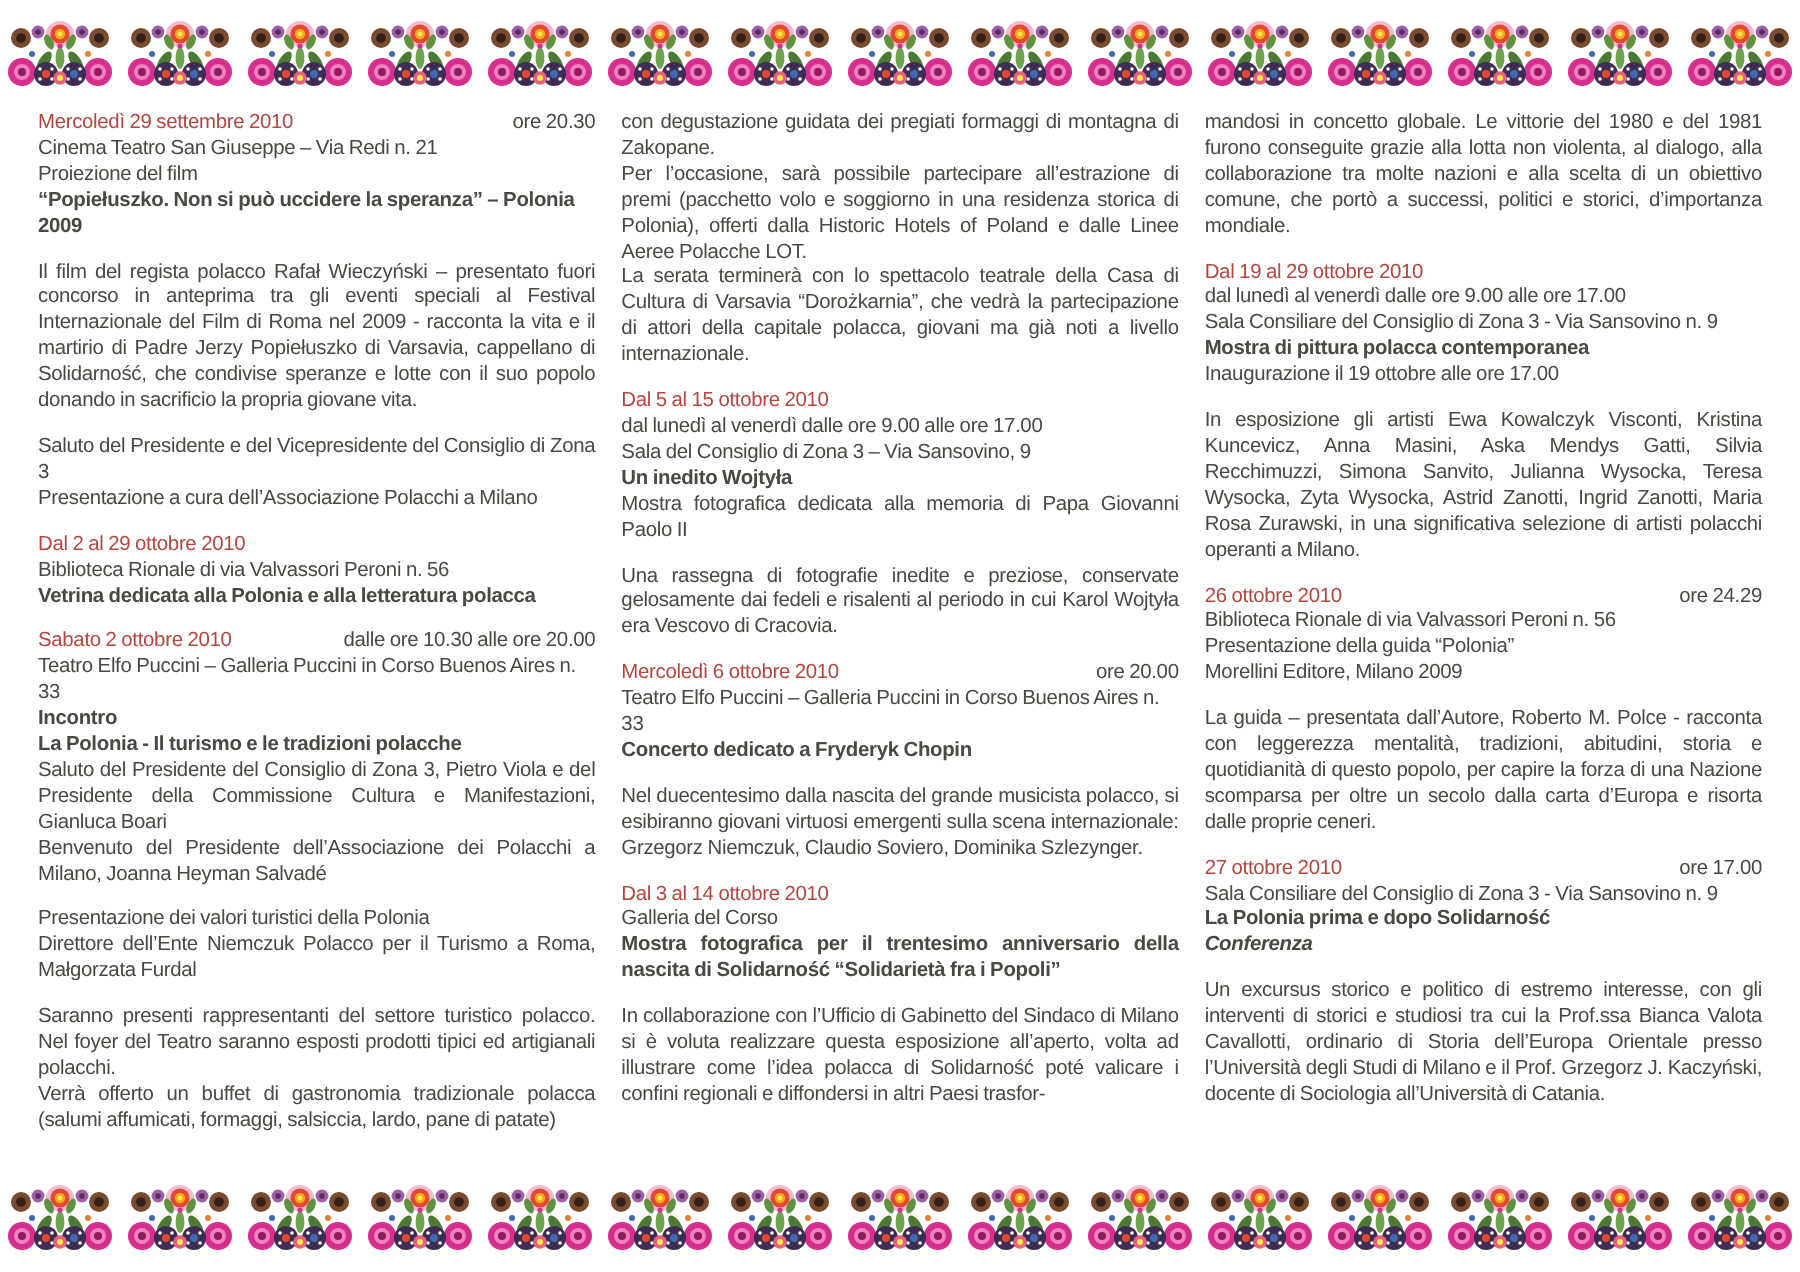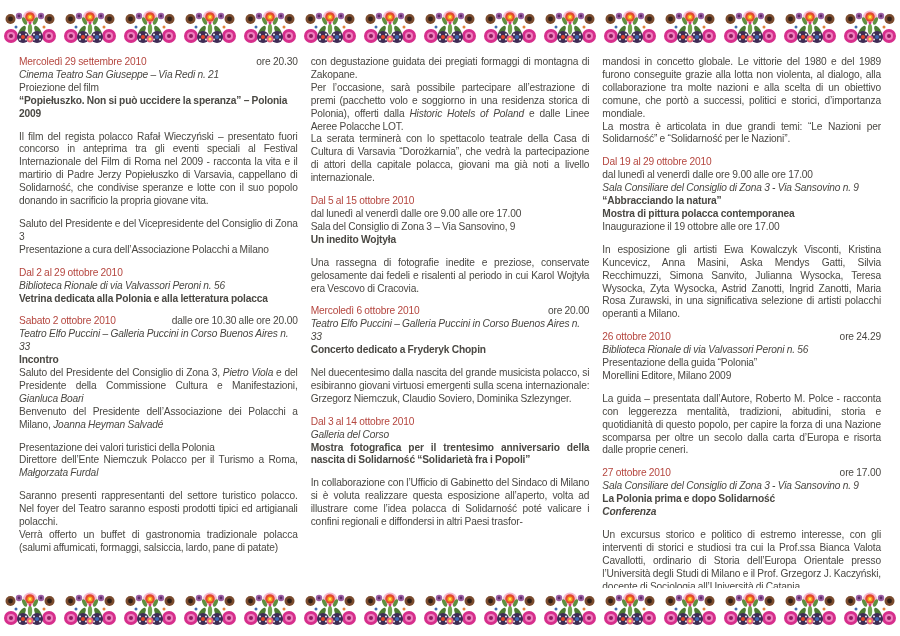--- a/index.html
+++ b/index.html
@@ -40,21 +40,21 @@
     letter-spacing:-0.15px;
     word-spacing:-0.3px;
   }
   .col p { margin:0; }
   .gap { margin-top:10px !important; }
   .just { text-align:justify; }
   .date-row { display:flex; justify-content:space-between; align-items:baseline;gap:10px; }
   .date { color:var(--accent, #b5463f); }
   .time { color:var(--text, #4a4843); white-space:nowrap; }
   .b  { font-weight:bold; }
-  .i  { font-style:italic; }
+  .i  { }
   .bi { font-weight:bold; font-style:italic; }
 </style>
 </head>
 <body>
 
 <div class="page" style="--accent: #b5463f; --text: #4a4843;">
   <div class="border-row border-top">
       <svg class="motif" viewBox="0 0 52 36" xmlns="http://www.w3.org/2000/svg" aria-hidden="true">
 
     <ellipse cx="26" cy="8" rx="7" ry="6.5" fill="#f5b8cf"></ellipse>
@@ -808,61 +808,61 @@
           <span class="date">Dal 2 al 29 ottobre 2010</span>
         </div>
         <p class=""><span class="i">Biblioteca Rionale di via Valvassori Peroni n. 56</span></p>
         <p class=""><span class="b">Vetrina dedicata alla Polonia e alla letteratura polacca</span></p>
         <div class="date-row gap">
           <span class="date">Sabato 2 ottobre 2010</span>
           <span class="time">dalle ore 10.30 alle ore 20.00</span>
         </div>
         <p class=""><span class="i">Teatro Elfo Puccini – Galleria Puccini in Corso Buenos Aires n. 33</span></p>
         <p class=""><span class="b">Incontro</span></p>
+        <p class=""><span class="b">La Polonia - Il turismo e le tradizioni polacche</span></p>
         <p class="just"><span>Saluto del Presidente del Consiglio di Zona 3, </span><span class="i">Pietro Viola</span><span> e del Presidente della Commissione Cultura e Manifestazioni, </span><span class="i">Gianluca Boari</span></p>
         <p class="just"><span>Benvenuto del Presidente dell’Associazione dei Polacchi a Milano, </span><span class="i">Joanna Heyman Salvadé</span></p>
         <p class="gap "><span>Presentazione dei valori turistici della Polonia</span></p>
         <p class="just"><span>Direttore dell’Ente Niemczuk Polacco per il Turismo a Roma, </span><span class="i">Małgorzata Furdal</span></p>
         <p class="gap just"><span>Saranno presenti rappresentanti del settore turistico polacco. Nel foyer del Teatro saranno esposti prodotti tipici ed artigianali polacchi.</span></p>
         <p class="just"><span>Verrà offerto un buffet di gastronomia tradizionale polacca (salumi affumicati, formaggi, salsiccia, lardo, pane di patate)</span></p>
       </div>
     <div class="col">
         <p class="just"><span>con degustazione guidata dei pregiati formaggi di montagna di Zakopane.</span></p>
         <p class="just"><span>Per l’occasione, sarà possibile partecipare all’estrazione di premi (pacchetto volo e soggiorno in una residenza storica di Polonia), offerti dalla </span><span class="i">Historic Hotels of Poland</span><span> e dalle Linee Aeree Polacche LOT.</span></p>
         <p class="just"><span>La serata terminerà con lo spettacolo teatrale della Casa di Cultura di Varsavia “Dorożkarnia”, che vedrà la partecipazione di attori della capitale polacca, giovani ma già noti a livello internazionale.</span></p>
         <div class="date-row gap">
           <span class="date">Dal 5 al 15 ottobre 2010</span>
         </div>
         <p class=""><span>dal lunedì al venerdì dalle ore 9.00 alle ore 17.00</span></p>
         <p class=""><span>Sala del Consiglio di Zona 3 – Via Sansovino, 9</span></p>
         <p class=""><span class="b">Un inedito Wojtyła</span></p>
+        <p class="just"><span class="i">Mostra fotografica dedicata alla memoria di Papa Giovanni Paolo II</span></p>
         <p class="gap just"><span>Una rassegna di fotografie inedite e preziose, conservate gelosamente dai fedeli e risalenti al periodo in cui Karol Wojtyła era Vescovo di Cracovia.</span></p>
         <div class="date-row gap">
           <span class="date">Mercoledì 6 ottobre 2010</span>
           <span class="time">ore 20.00</span>
         </div>
         <p class=""><span class="i">Teatro Elfo Puccini – Galleria Puccini in Corso Buenos Aires n. 33</span></p>
         <p class=""><span class="b">Concerto dedicato a Fryderyk Chopin</span></p>
         <p class="gap just"><span>Nel duecentesimo dalla nascita del grande musicista polacco, si esibiranno giovani virtuosi emergenti sulla scena internazionale: Grzegorz Niemczuk, Claudio Soviero, Dominika Szlezynger.</span></p>
         <div class="date-row gap">
           <span class="date">Dal 3 al 14 ottobre 2010</span>
         </div>
         <p class=""><span class="i">Galleria del Corso</span></p>
         <p class="just"><span class="b">Mostra fotografica per il trentesimo anniversario della nascita di Solidarność “Solidarietà fra i Popoli”</span></p>
         <p class="gap just"><span>In collaborazione con l’Ufficio di Gabinetto del Sindaco di Milano si è voluta realizzare questa esposizione all’aperto, volta ad illustrare come l’idea polacca di Solidarność poté valicare i confini regionali e diffondersi in altri Paesi trasfor-</span></p>
       </div>
     <div class="col">
-        <p class="just"><span>mandosi in concetto globale. Le vittorie del 1980 e del 1989 furono conseguite grazie alla lotta non violenta, al dialogo, alla collaborazione tra molte nazioni e alla scelta di un obiettivo comune, che portò a successi, politici e storici, d’importanza mondiale.</span></p>
-        <p class="just"><span>La mostra è articolata in due grandi temi: “Le Nazioni per Solidarność” e “Solidarność per le Nazioni”.</span></p>
+        <p class="just"><span>mandosi in concetto globale. Le vittorie del 1980 e del 1981 furono conseguite grazie alla lotta non violenta, al dialogo, alla collaborazione tra molte nazioni e alla scelta di un obiettivo comune, che portò a successi, politici e storici, d’importanza mondiale.</span></p>
         <div class="date-row gap">
           <span class="date">Dal 19 al 29 ottobre 2010</span>
         </div>
         <p class=""><span>dal lunedì al venerdì dalle ore 9.00 alle ore 17.00</span></p>
         <p class=""><span class="i">Sala Consiliare del Consiglio di Zona 3 - Via Sansovino n. 9</span></p>
-        <p class=""><span class="b">“Abbracciando la natura”</span></p>
         <p class=""><span class="b">Mostra di pittura polacca contemporanea</span></p>
         <p class=""><span>Inaugurazione il 19 ottobre alle ore 17.00</span></p>
         <p class="gap just"><span>In esposizione gli artisti Ewa Kowalczyk Visconti, Kristina Kuncevicz, Anna Masini, Aska Mendys Gatti, Silvia Recchimuzzi, Simona Sanvito, Julianna Wysocka, Teresa Wysocka, Zyta Wysocka, Astrid Zanotti, Ingrid Zanotti, Maria Rosa Zurawski, in una significativa selezione di artisti polacchi operanti a Milano.</span></p>
         <div class="date-row gap">
           <span class="date">26 ottobre 2010</span>
           <span class="time">ore 24.29</span>
         </div>
         <p class=""><span class="i">Biblioteca Rionale di via Valvassori Peroni n. 56</span></p>
         <p class=""><span>Presentazione della guida “Polonia”</span></p>
         <p class=""><span>Morellini Editore, Milano 2009</span></p>

